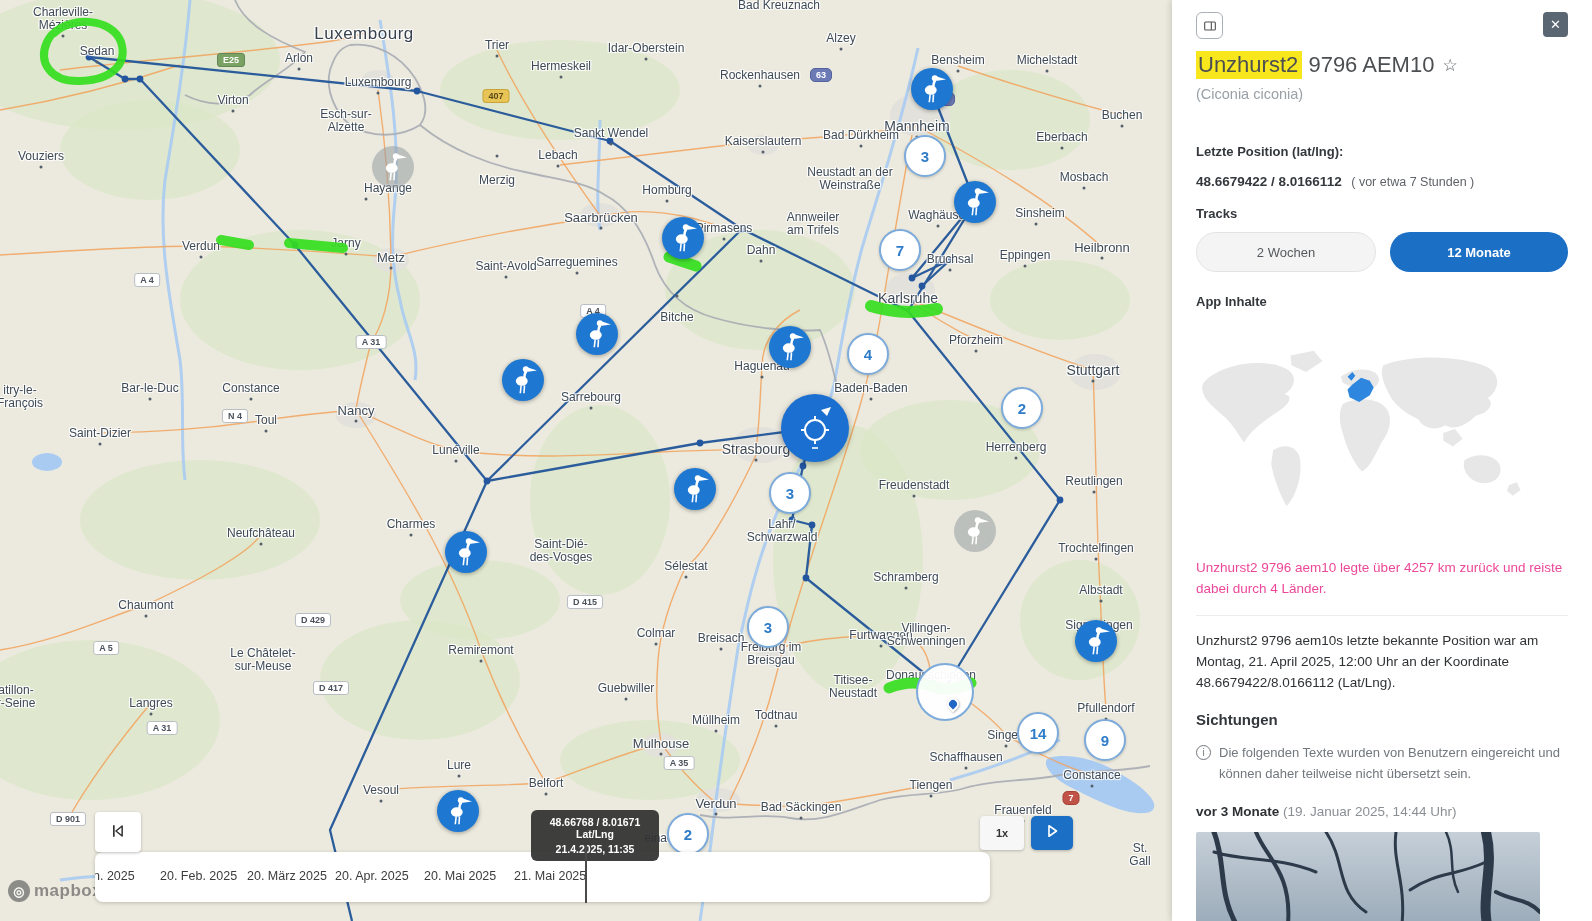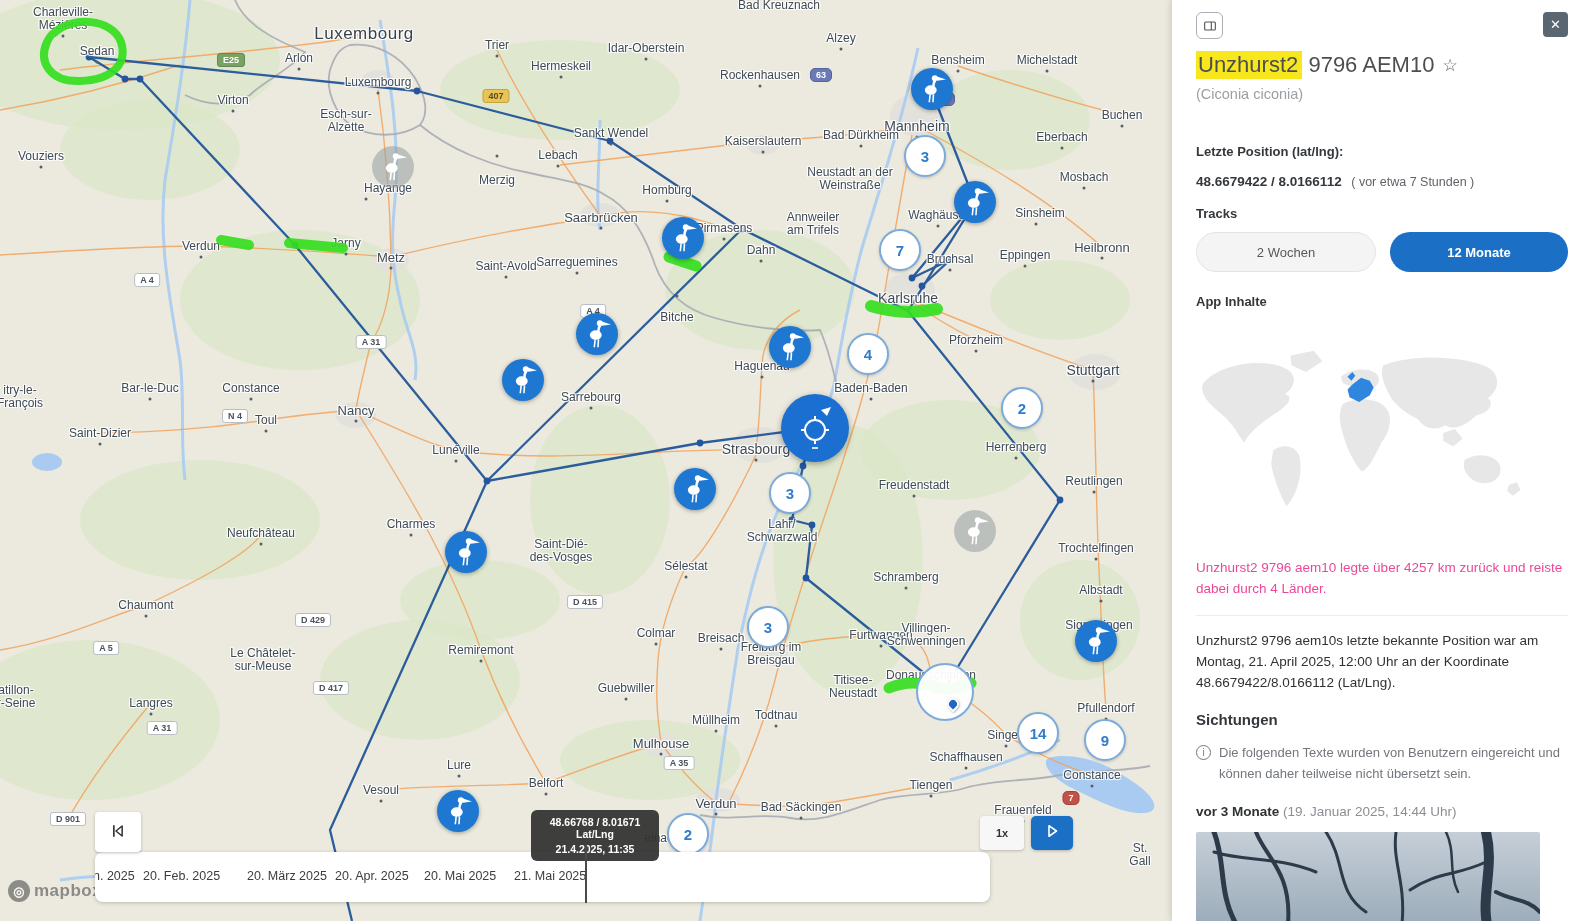--- a/index.html
+++ b/index.html
@@ -602,21 +602,21 @@
     <div id="play-btn">
       <span>
         <svg width="18" height="18" viewBox="0 0 24 24">
             <path d="M8 5 L18 12 L8 19 Z" fill="none" stroke="#fff" stroke-width="2.2" stroke-linejoin="round"></path>
           </svg>
       </span>
     </div>
 
     <div id="timeline">
         <span class="tl-date" style="left:-2px">n. 2025</span>
-        <span class="tl-date" style="left:48px">20. Feb. 2025</span>
+        <span class="tl-date" style="left:65px">20. Feb. 2025</span>
         <span class="tl-date" style="left:152px">20. März 2025</span>
         <span class="tl-date" style="left:240px">20. Apr. 2025</span>
         <span class="tl-date" style="left:329px">20. Mai 2025</span>
         <span class="tl-date" style="left:419px">21. Mai 2025</span>
       </div>
     <div id="tl-cursor" style="left: 585px;"></div>
 
     <div id="mapbox-logo">
       <span class="mb-circle">◎</span>
       <span class="mb-text">mapbox</span>

